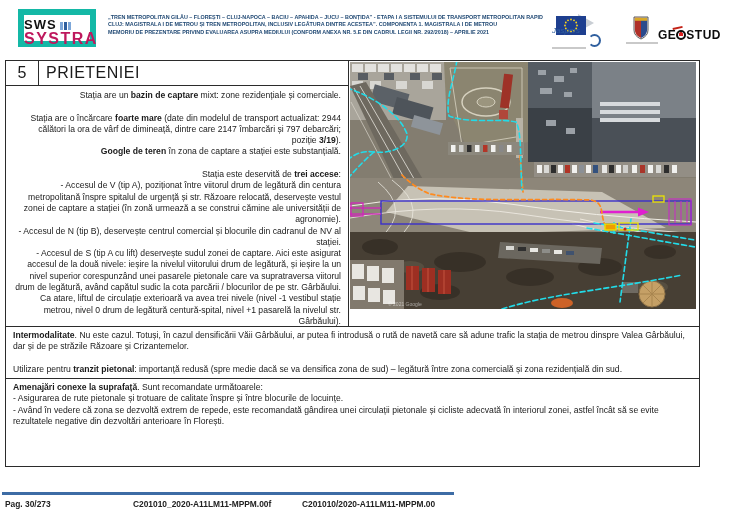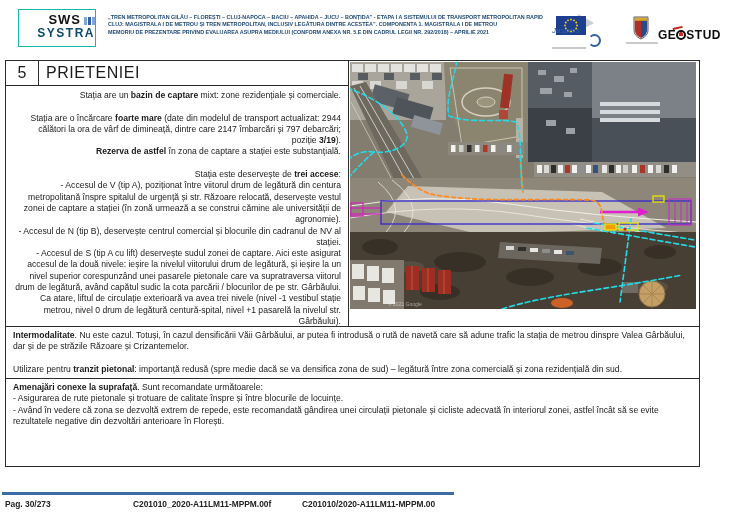--- a/index.html
+++ b/index.html
@@ -1,24 +1,24 @@
 <!DOCTYPE html>
 <html><head>
 <meta charset="utf-8">
 <style>
   html,body{margin:0;padding:0;background:#fff;}
   .page{position:relative;width:750px;height:530px;background:#ffffff;
         font-family:"Liberation Sans",sans-serif;overflow:hidden;color:#1a1a1a;}
   
   .logo-box{position:absolute;left:18px;top:9px;width:78px;height:38px;
-            border:1px solid #14b8a6;background:#fff;box-sizing:border-box;text-align:right;}
+            border:6px solid #14b8a6;background:#fff;box-sizing:border-box;text-align:left;}
   .sws-line{margin-top:3px;font-size:13px;font-weight:bold;color:#111;letter-spacing:1px;line-height:14px;}
   .sws-icon{display:inline-block;width:11px;height:8px;margin-left:3px;vertical-align:middle;
             background:linear-gradient(90deg,#7da7d9 0 3px,#fff 3px 4px,#2f5f9e 4px 7px,#fff 7px 8px,#7da7d9 8px 11px);}
-  .systra-line{font-size:12px;font-weight:bold;color:#0c4a6e;letter-spacing:1.5px;line-height:13px;}
+  .systra-line{font-size:16px;font-weight:bold;color:#be185d;letter-spacing:1.5px;line-height:13px;}
   .hdr-text{position:absolute;left:108px;top:14px;width:470px;color:#1f4873;
             font-size:5.4px;font-weight:bold;line-height:7.4px;}
   .hdr-text div{white-space:nowrap;}
   .jaspers{position:absolute;left:548px;top:14px;width:60px;}
   .jaspers .plane{position:absolute;left:30px;top:0px;width:0;height:0;
                   border-top:9px solid transparent;border-bottom:9px solid transparent;border-left:16px solid #c9ced4;}
   .jaspers-label{position:absolute;left:4px;top:12px;font-size:8px;font-weight:normal;
                  font-style:italic;color:#2f5f9e;}
   .swirl{position:absolute;left:40px;top:20px;width:9px;height:9px;border:2px solid #2f5f9e;
          border-left-color:transparent;border-radius:50%;}
@@ -106,23 +106,23 @@
     <div class="hline" style="left:0;top:265px;width:693px;height:1px;"></div>
     <div class="hline" style="left:0;top:317px;width:693px;height:1px;"></div>
 
     <div class="num-cell">5</div>
     <div class="name-cell">PRIETENIEI</div>
 
     <div class="cell" style="left:0;top:25px;width:342px;height:240px;padding:4px 7px 0 7px;text-align:right;">
         <div class="para"><span>Stația are un </span><span class="b">bazin de captare</span><span> mixt: zone rezidențiale și comerciale.</span></div>
         <div class="para">&nbsp;</div>
         <div class="para"><span>Stația are o încărcare </span><span class="b">foarte mare</span><span> (date din modelul de transport actualizat: 2944 călători la ora de vârf de dimineață, dintre care 2147 îmbarcări și 797 debarcări; poziție </span><span class="b">3/19</span><span>).</span></div>
-        <div class="para"><span class="b">Rezerva de astfel</span><span> în zona de captare a stației este substanțială.</span></div>
+        <div class="para"><span class="b">Google de teren</span><span> în zona de captare a stației este substanțială.</span></div>
         <div class="para">&nbsp;</div>
-        <div class="para"><span>Stația este deservește de </span><span class="b">trei accese</span><span>:</span></div>
+        <div class="para"><span>Stația este deservită de </span><span class="b">trei accese</span><span>:</span></div>
         <div class="para"><span>- Accesul de V (tip A), poziționat între viitorul drum de legătură din centura metropolitană înspre spitalul de urgență și str. Răzoare relocată, deservește vestul zonei de captare a stației (în zonă urmează a se construi cămine ale universității de agronomie).</span></div>
         <div class="para"><span>- Accesul de N (tip B), deservește centrul comercial și blocurile din cadranul de NV al stației.</span></div>
         <div class="para"><span>- Accesul de S (tip A cu lift) deservește sudul zonei de captare. Aici este asigurat accesul de la două nivele: ieșire la nivelul viitorului drum de legătură, și ieșire la un nivel superior corespunzând unei pasarele pietonale care va supratraversa viitorul drum de legătură, având capătul sudic la cota parcării / blocurilor de pe str. Gârbăului. Ca atare, liftul de circulație exterioară va avea trei nivele (nivel -1 vestibul stație metrou, nivel 0 drum de legătură centură-spital, nivel +1 pasarelă la nivelul str. Gârbăului).</span></div>
       </div>
 
     <svg class="map" viewBox="0 0 346 247">
       <rect width="346" height="247" fill="#837d70"></rect>
 
       <rect x="0" y="0" width="96" height="58" fill="#a9a59b"></rect>
       <g fill="#e3e2de">

